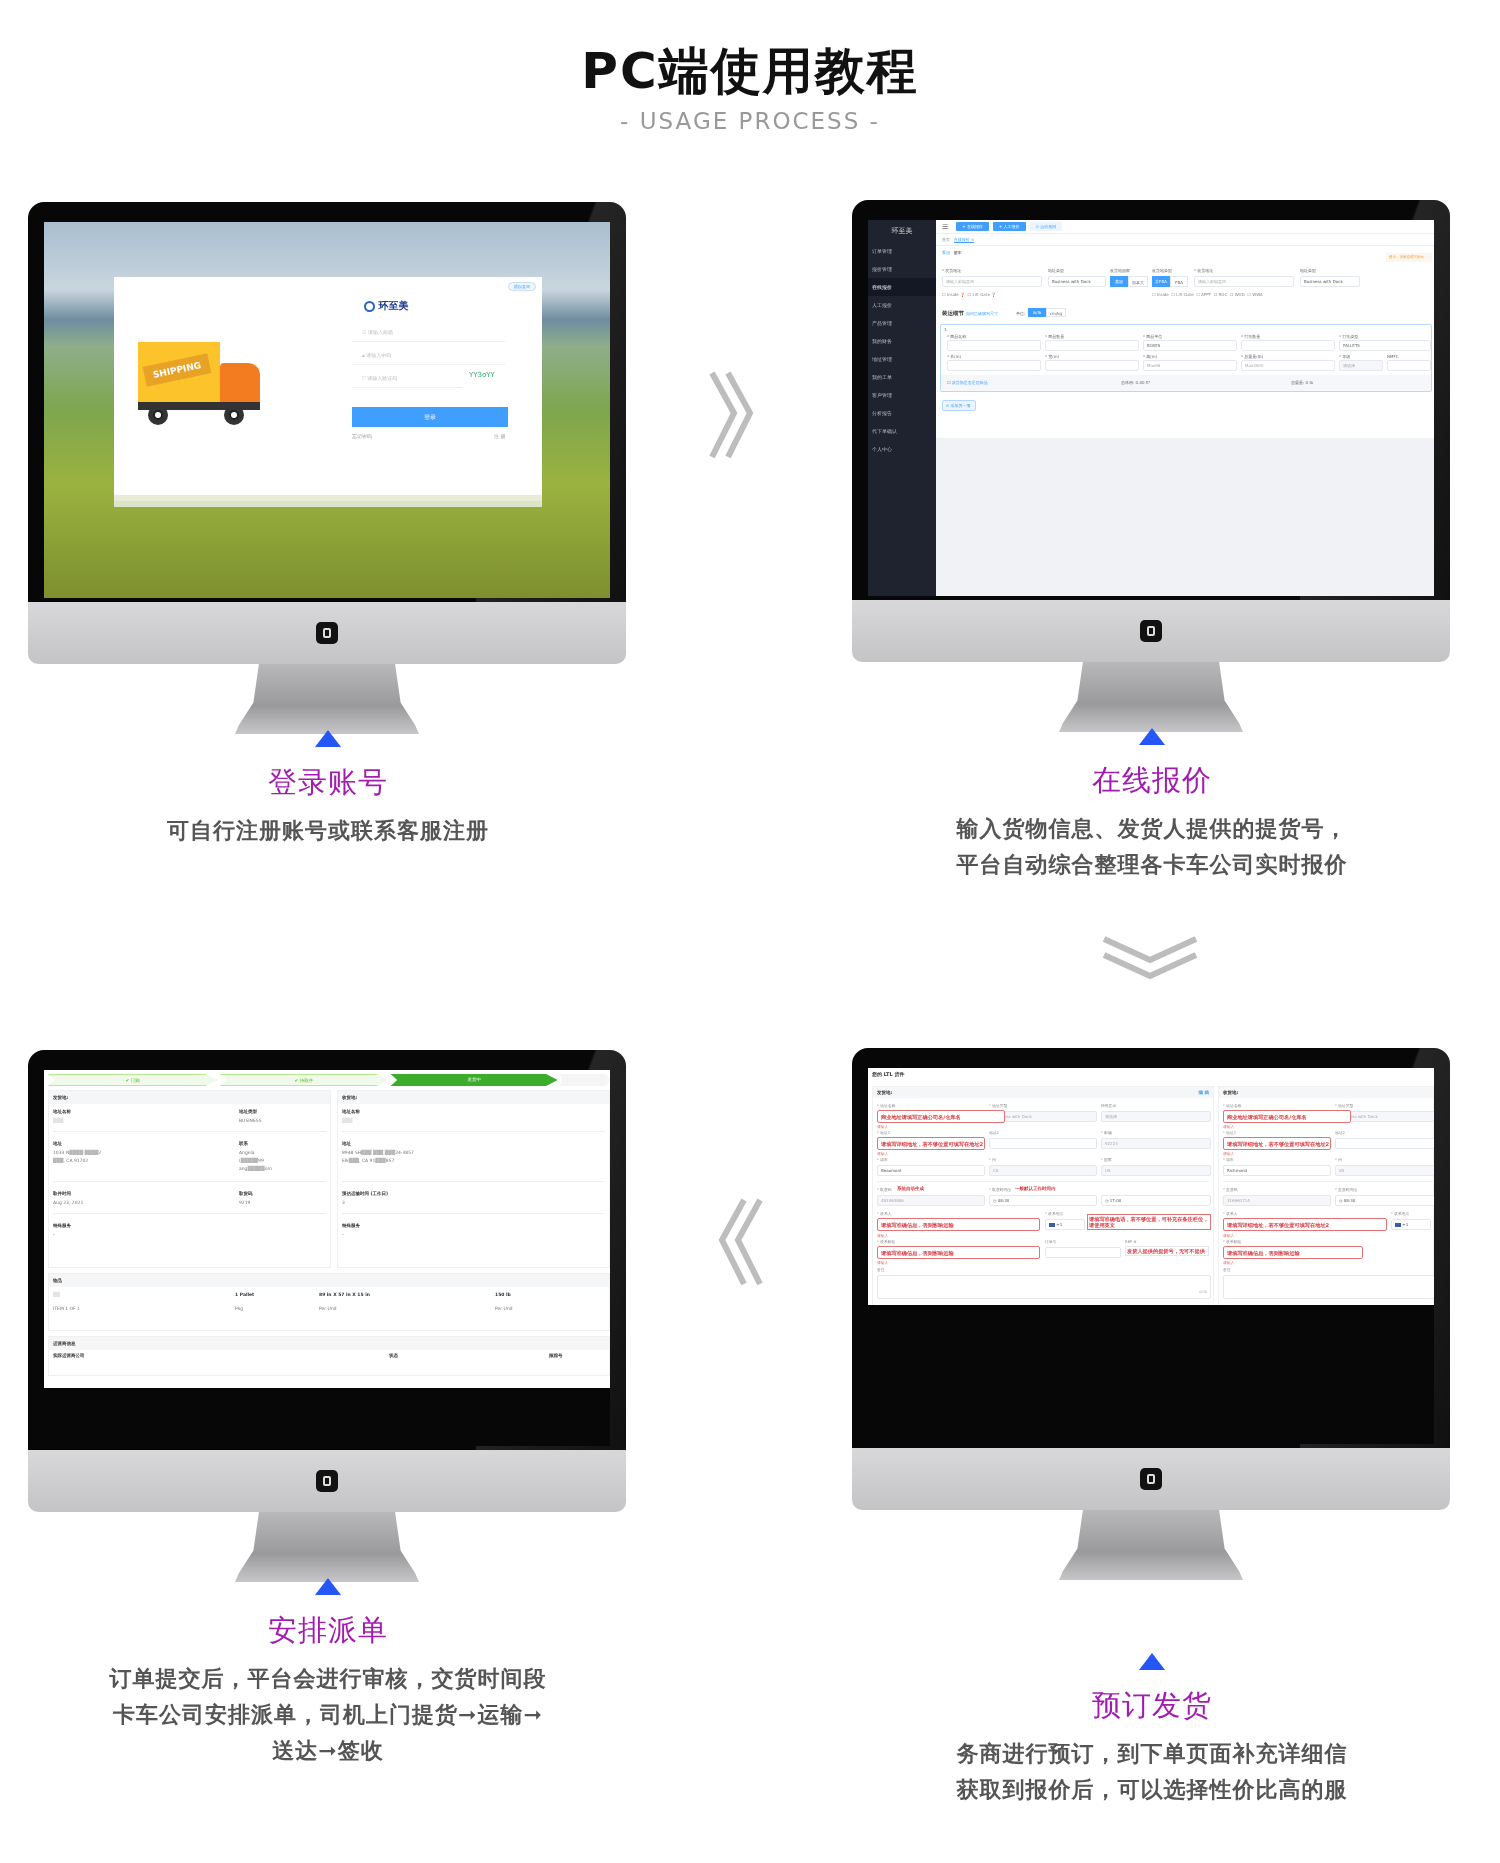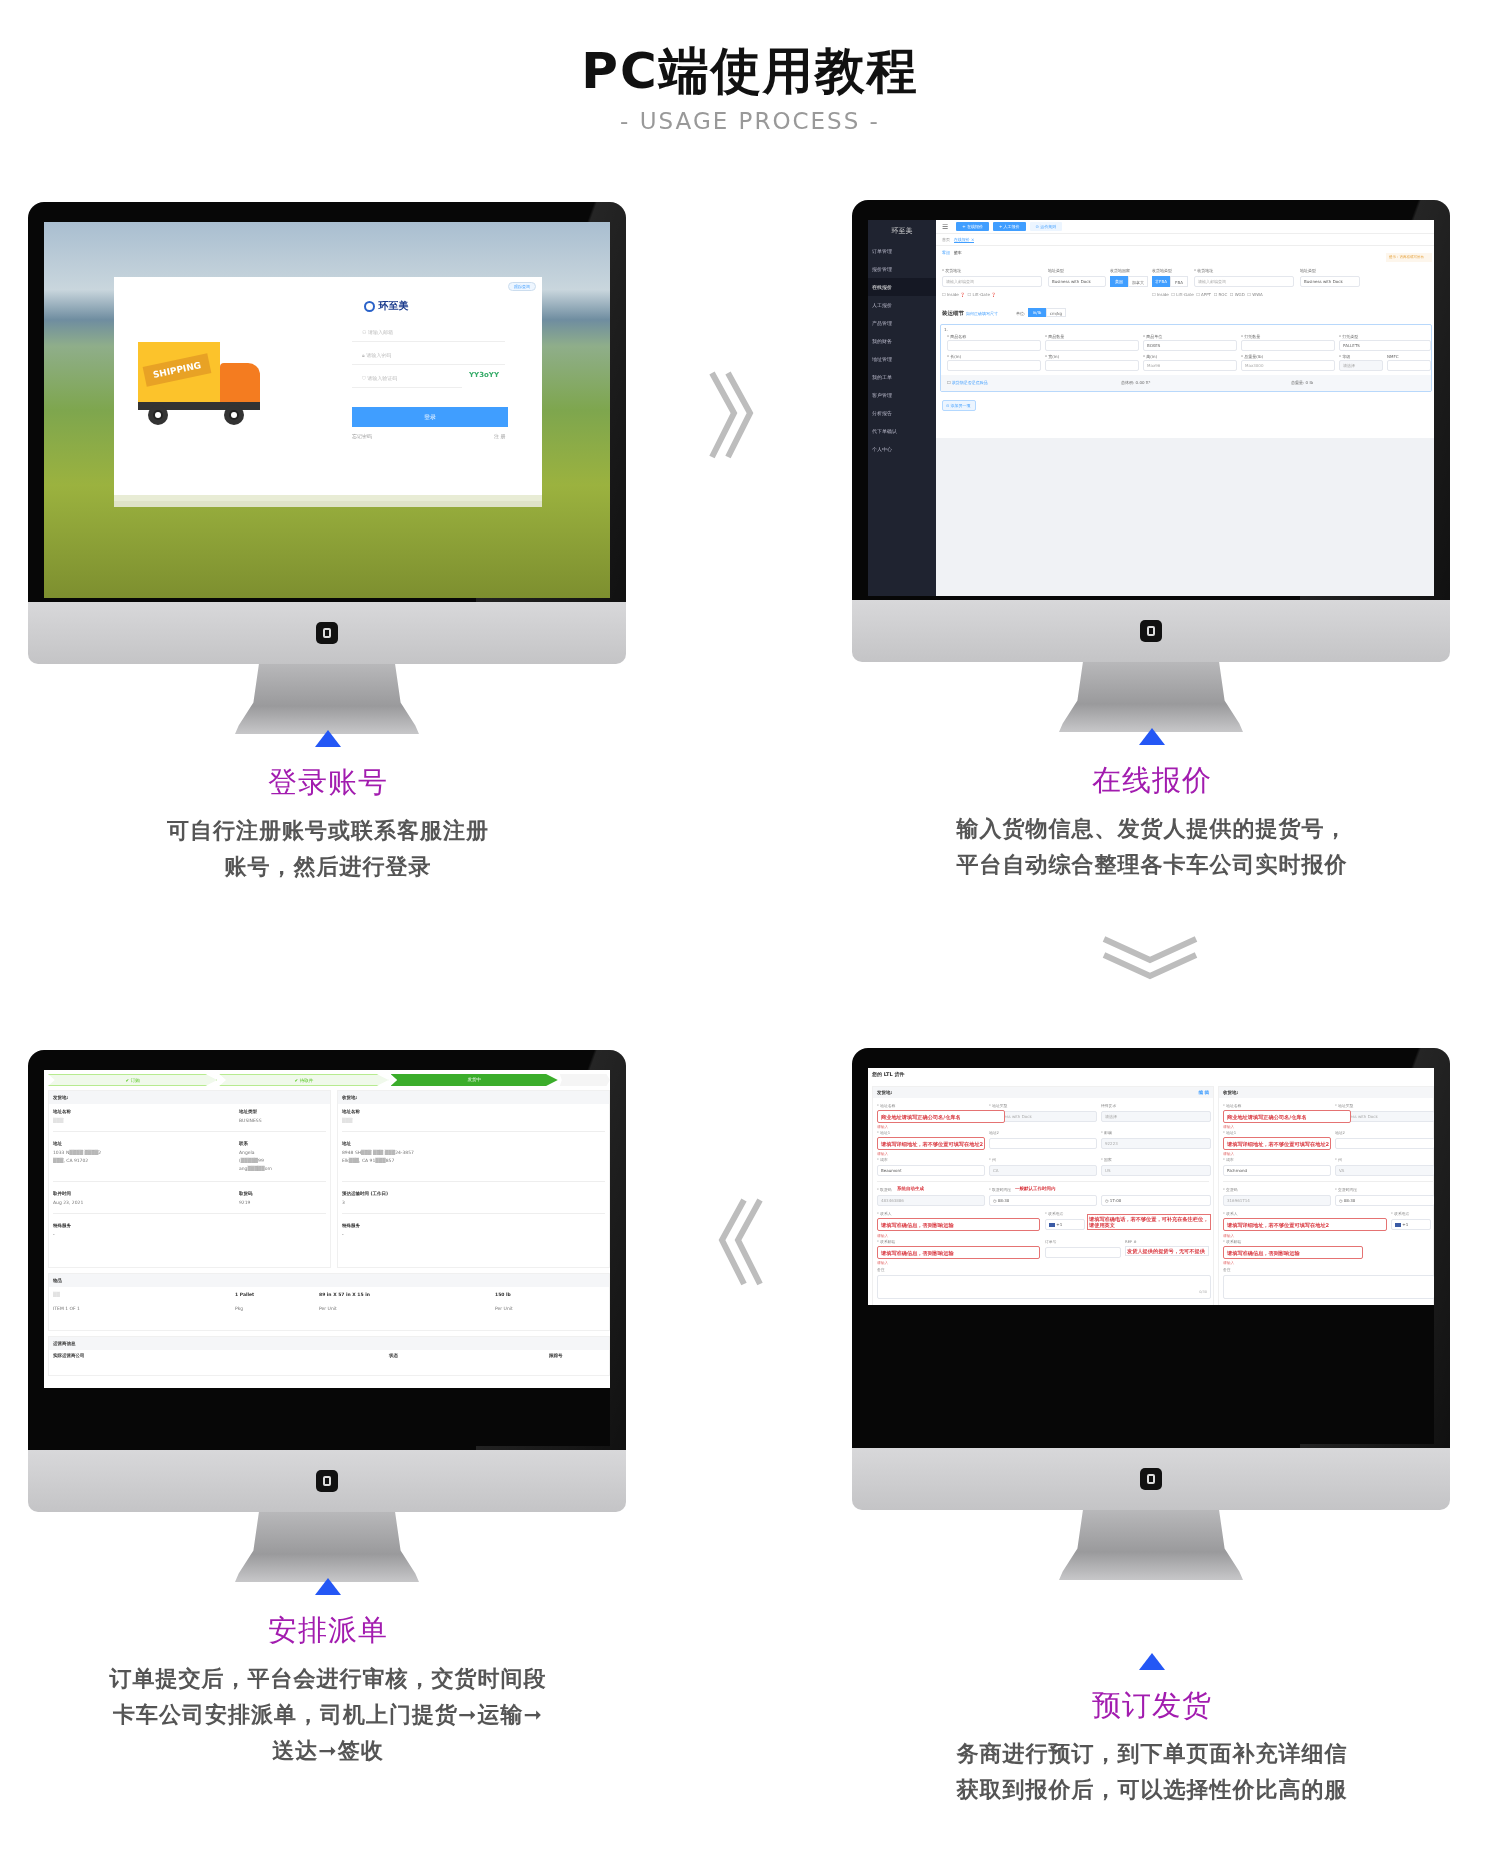--- a/index.html
+++ b/index.html
@@ -27,21 +27,21 @@
 .truck-base{position:absolute;left:24px;top:125px;width:122px;height:8px;background:#333}
 .wheel{position:absolute;top:128px;width:20px;height:20px;border-radius:50%;background:#222;border:5px solid #333}
 .wheel:after{content:"";position:absolute;left:2px;top:2px;width:6px;height:6px;border-radius:50%;background:#fff}
 .ship-badge{position:absolute;left:30px;top:83px;width:66px;height:20px;background:#e8a225;transform:rotate(-12deg);color:#fff;font-weight:bold;font-size:9px;text-align:center;line-height:20px}
 .ship-badge2{position:absolute;left:38px;top:72px;width:40px;height:11px;background:#f27620;transform:rotate(-12deg);color:#fff;font-size:6px;text-align:center;line-height:11px}
 .login-logo{position:absolute;left:250px;top:22px;font-size:10px;color:#1a3a8c;font-weight:bold}
 .login-field{position:absolute;left:238px;width:153px;height:20px;border-bottom:1px solid #eee;font-size:5px;color:#bbb;line-height:20px;padding-left:10px}
 .login-btn{position:absolute;left:238px;top:175px;width:156px;height:20px;background:#409eff;color:#fff;text-align:center;line-height:20px;font-size:6px}
 .login-link{position:absolute;top:198px;font-size:5px;color:#999}
 .track-btn{position:absolute;right:6px;top:5px;border:1px solid #cde;border-radius:8px;padding:1px 5px;font-size:4px;color:#409eff;background:#eef6ff}
-.captcha{position:absolute;left:355px;top:133px;width:40px;height:16px;font-size:7px;color:#3a6;font-weight:bold}
+.captcha{position:absolute;left:355px;top:133px;width:40px;height:16px;font-size:7px;color:#3a6;font-weight:normal}
 
 .sidebar{position:absolute;left:0;top:0;width:68px;height:376px;background:#1f2330;color:#bbc;font-size:5px}
 .sb-brand{height:22px;line-height:22px;text-align:center;color:#ddd;font-size:7px}
 .sb-item{height:18px;line-height:18px;padding-left:4px}
 .sb-item.active{background:#151824;color:#fff}
 .q-main{position:absolute;left:68px;top:0;right:0;bottom:0;background:#fff}
 .q-top{height:14px;border-bottom:1px solid #eee;display:flex;align-items:center;gap:4px;padding-left:6px}
 .q-btn{height:9px;padding:0 6px;background:#409eff;color:#fff;font-size:4px;line-height:9px;border-radius:1px}
 .q-btn.light{background:#ecf5ff;color:#409eff}
 .q-tabs{height:12px;border-bottom:1px solid #eee;font-size:4px;padding-left:6px;line-height:12px;color:#999}
@@ -214,21 +214,20 @@
       <div class="cam"></div>
     </div>
   <div class="neck"></div>
 </div>
 
 <div class="caption" style="left:28px;top:730px">
   <div class="tri"></div>
   <div class="cap-title">登录账号</div>
   <div class="cap-desc">
     <div>可自行注册账号或联系客服注册</div>
-    <div>账号，然后进行登录</div>
   </div>
 </div>
 
 <div class="caption" style="left:852px;top:728px">
   <div class="tri"></div>
   <div class="cap-title">在线报价</div>
   <div class="cap-desc">
     <div>输入货物信息、发货人提供的提货号，</div>
     <div>平台自动综合整理各卡车公司实时报价</div>
   </div>

